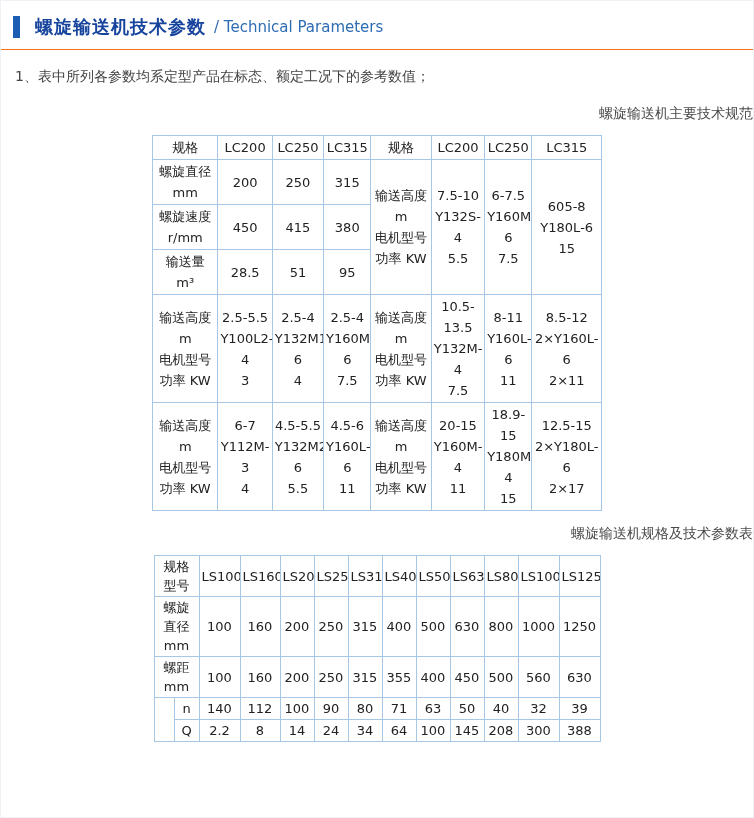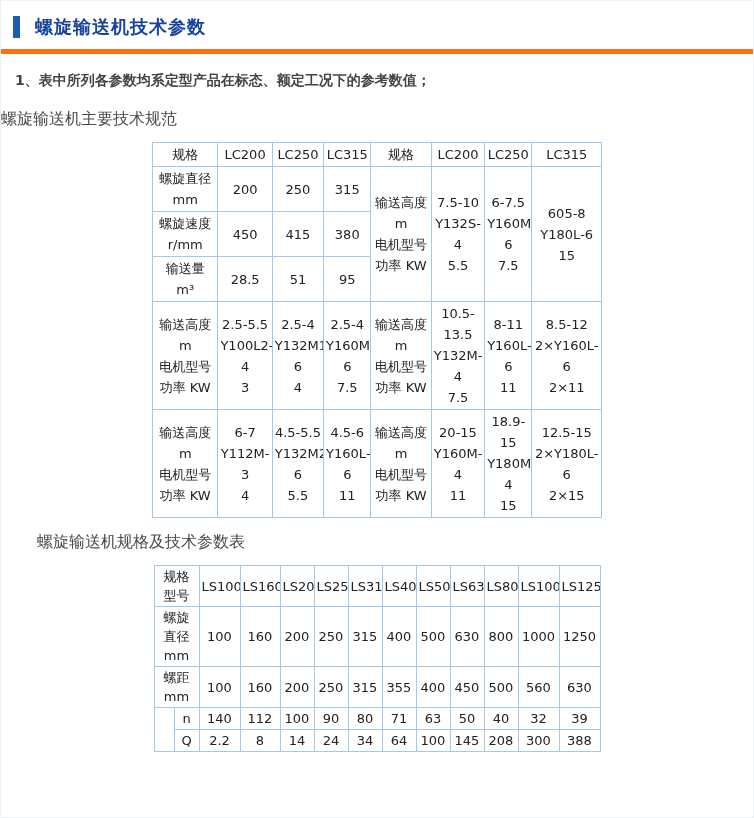--- a/index.html
+++ b/index.html
@@ -13,21 +13,21 @@
     width: 754px;
     min-height: 818px;
     background: #ffffff;
     border: 1px solid #eef2f7;
   }
   
   .header {
     display: flex;
     align-items: center;
     padding: 14px 12px 10px 12px;
-    border-bottom: 5px solid #f97316;
+    border-bottom: 1px solid #f97316;
   }
   .accent-bar {
     display: inline-block;
     width: 7px;
     height: 22px;
     background: #1d5cb3;
     margin-right: 15px;
   }
   .title-cn {
     font-size: 18px;
@@ -36,32 +36,31 @@
     letter-spacing: 1px;
   }
   .title-en {
     font-size: 15px;
     color: #2e6cb4;
     margin-left: 8px;
   }
   
   .notes {
     padding: 12px 14px 0 14px;
-    font-weight: bold;
   }
   .notes p {
     font-size: 14px;
     color: #444444;
     line-height: 28px;
     margin-bottom: 3px;
   }
   
   .table-title {
-    text-align: left;
-    font-size: 16px;
+    text-align: right;
+    font-size: 14px;
     color: #4a4a4a;
     margin-top: 15px;
     margin-bottom: 7px;
   }
   .table-title.second { margin-top: 14px; padding-left: 36px; }
   
   table {
     border-collapse: collapse;
     margin: 12px auto;
     table-layout: fixed;
@@ -90,20 +89,21 @@
   .t2 tr:nth-child(n+4) { height: 22px; }
 </style>
 </head>
 <body>
 
 <div class="page">
 
   <div class="header">
     <span class="accent-bar"></span>
     <span class="title-cn">螺旋输送机技术参数</span>
+    <span class="title-en">/ Technical Parameters</span>
   </div>
 
   <div class="notes">
     <p>1、表中所列各参数均系定型产品在标态、额定工况下的参考数值；</p>
   </div>
 
   <div class="table-title">螺旋输送机主要技术规范</div>
 
   <table class="t1">
     <colgroup>
@@ -281,21 +281,21 @@
             <div class="cl">11</div>
           </td>
           <td>
             <div class="cl">18.9-15</div>
             <div class="cl">Y180M-4</div>
             <div class="cl">15</div>
           </td>
           <td>
             <div class="cl">12.5-15</div>
             <div class="cl">2×Y180L-6</div>
-            <div class="cl">2×15</div>
+            <div class="cl">2×17</div>
           </td>
         </tr>
       </tbody>
   </table>
 
   <div class="table-title second">螺旋输送机规格及技术参数表</div>
 
   <table class="t2">
     <colgroup>
       <col style="width:20px">

